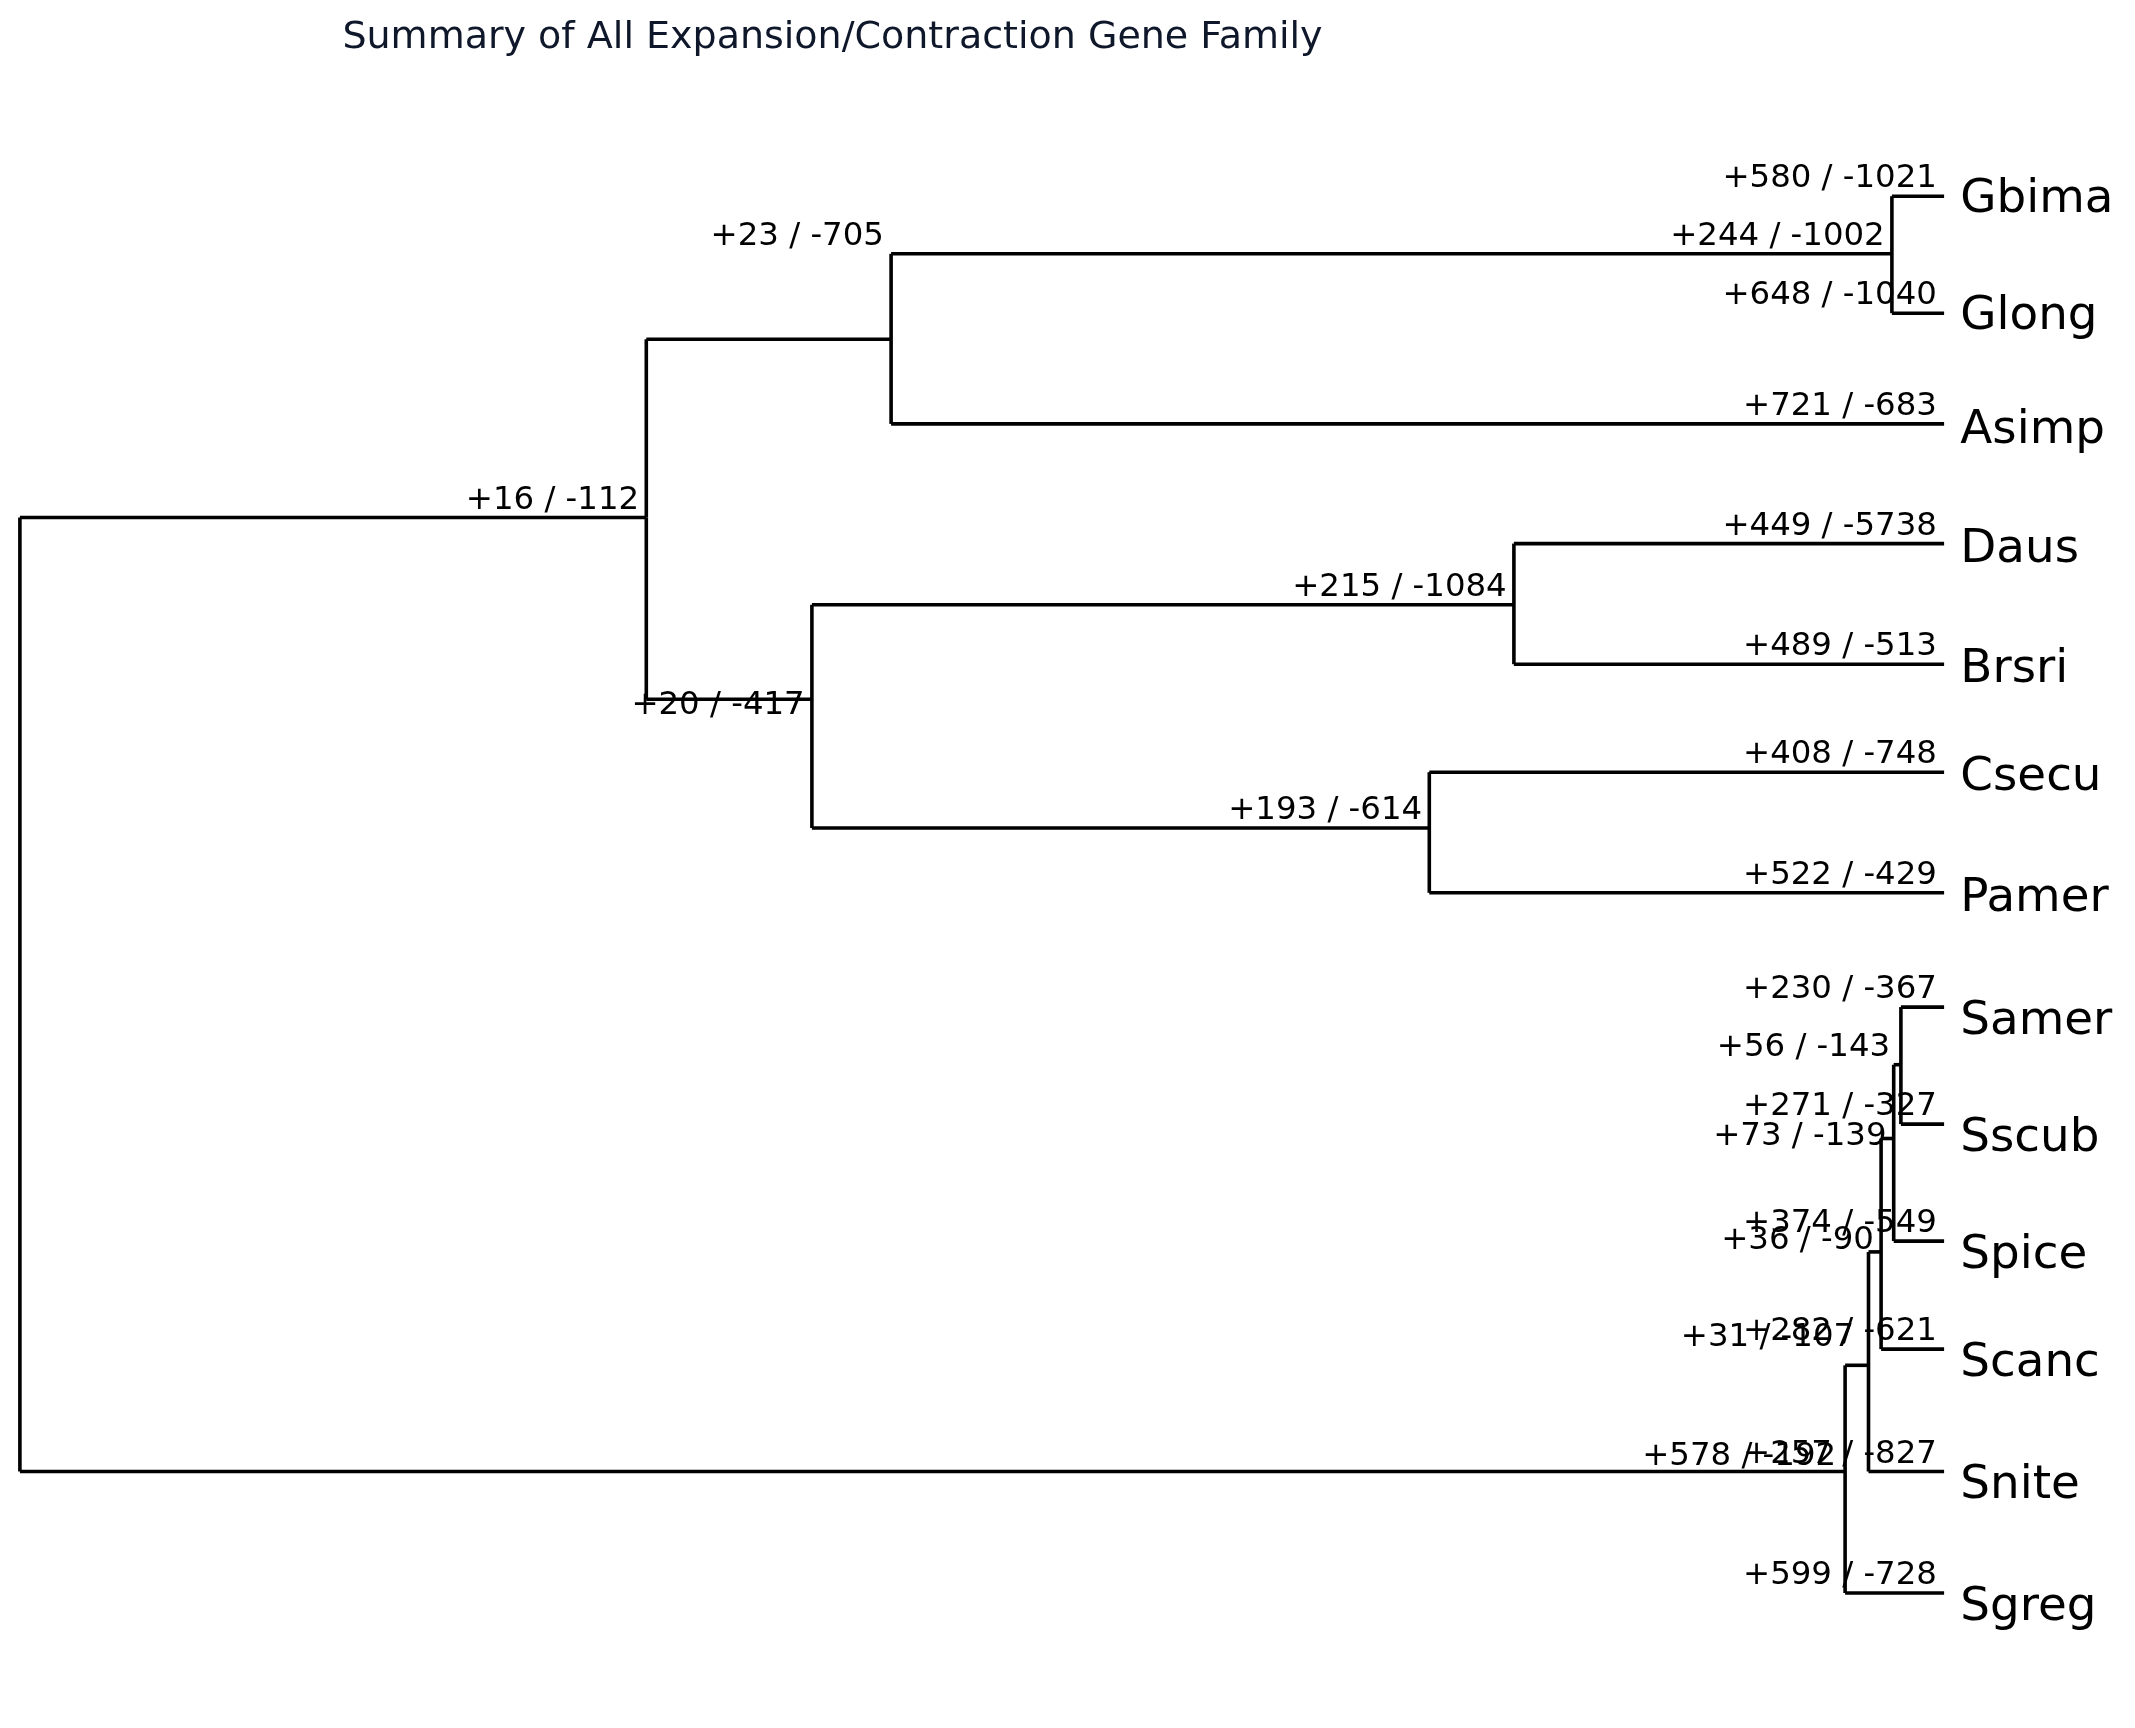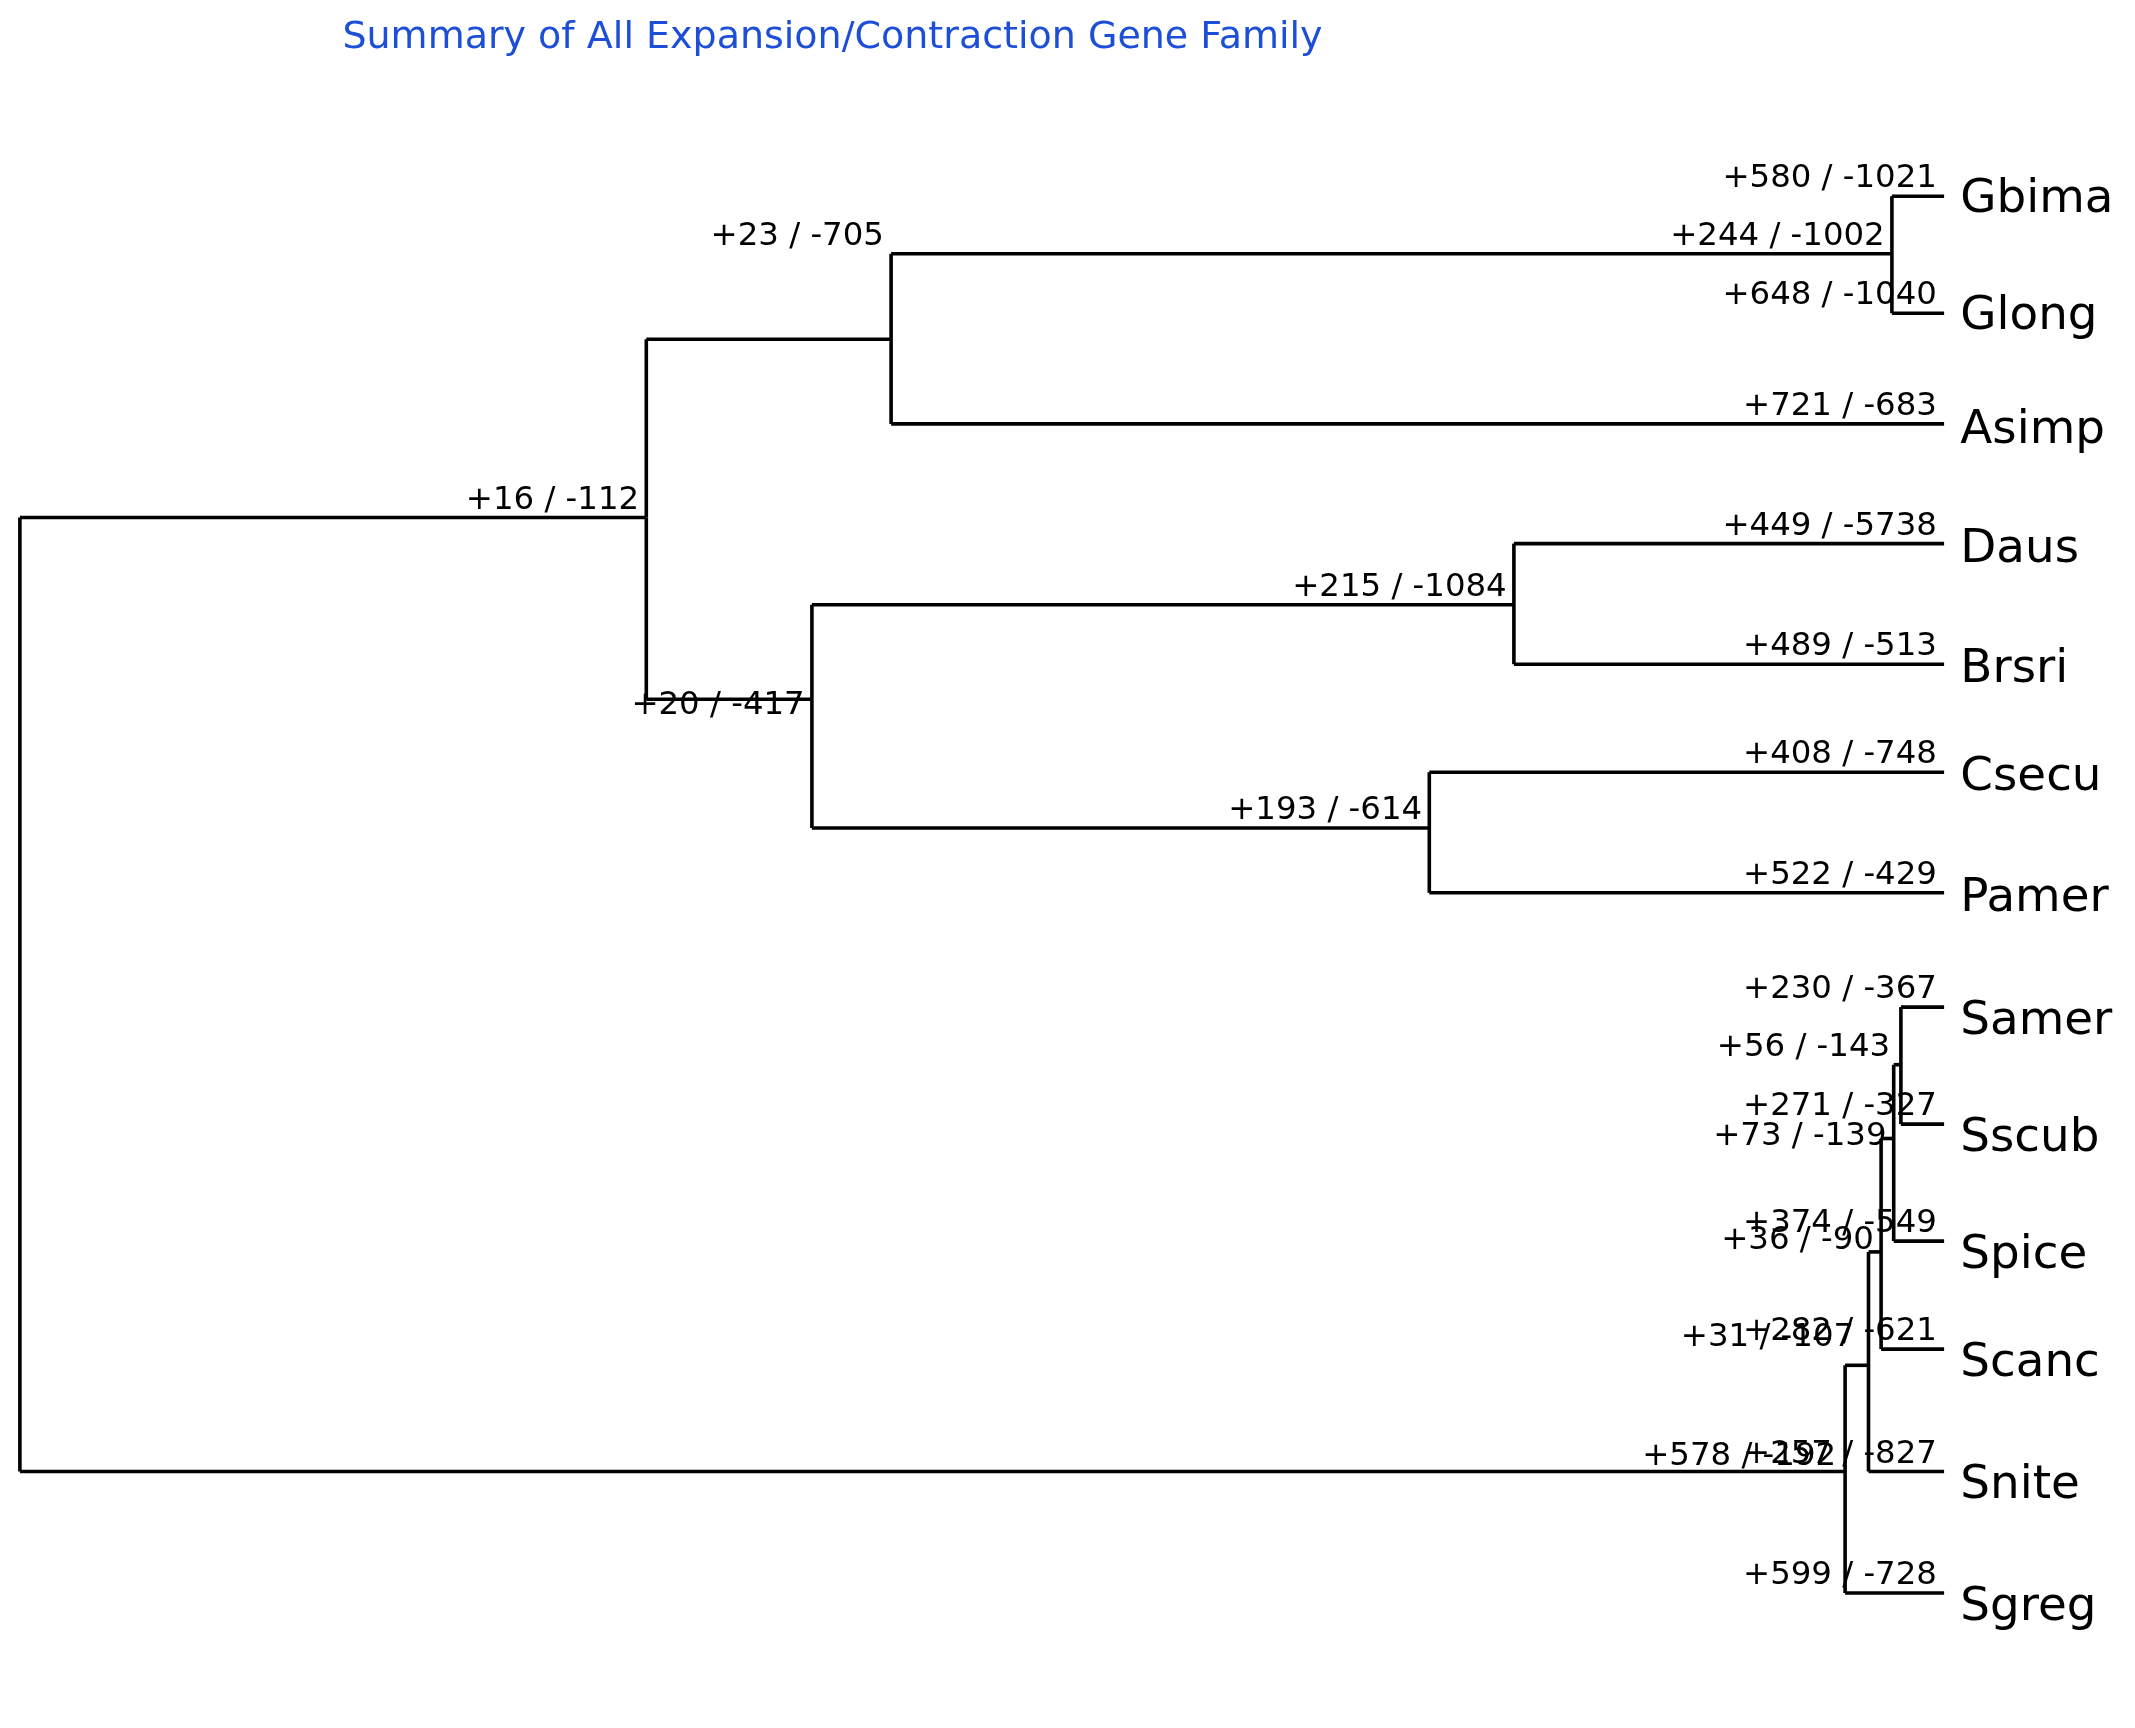--- a/index.html
+++ b/index.html
@@ -20,21 +20,21 @@
     background: #ffffff;
   }
   #figure-title {
     position: absolute;
     left: 0;
     top: 12.6px;
     width: 1665px;
     text-align: center;
     font-size: 38px;
     font-family: "DejaVu Sans", sans-serif;
-    color: #1d4ed8;
+    color: #0f172a;
     letter-spacing: 0px;
     white-space: nowrap;
   }
   svg#tree-canvas {
     position: absolute;
     left: 0;
     top: 0;
     width: 2135px;
     height: 1728px;
     display: block;

